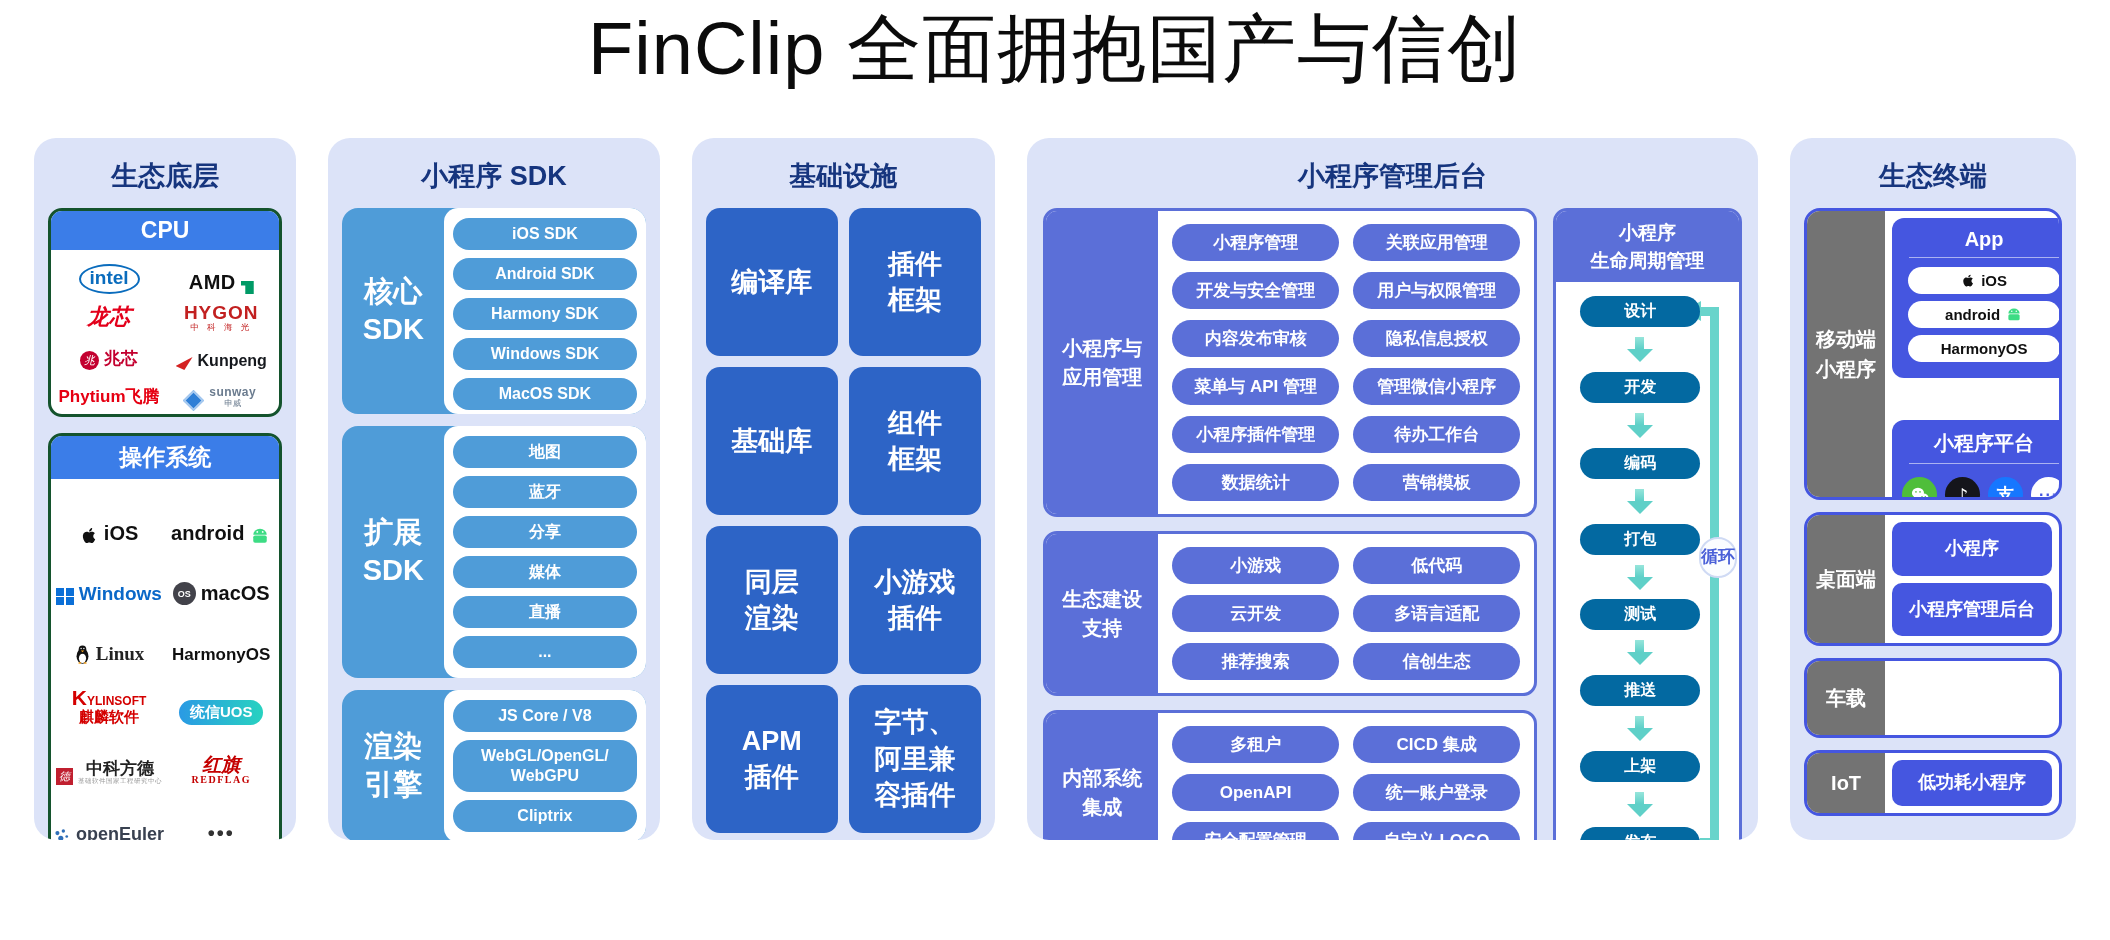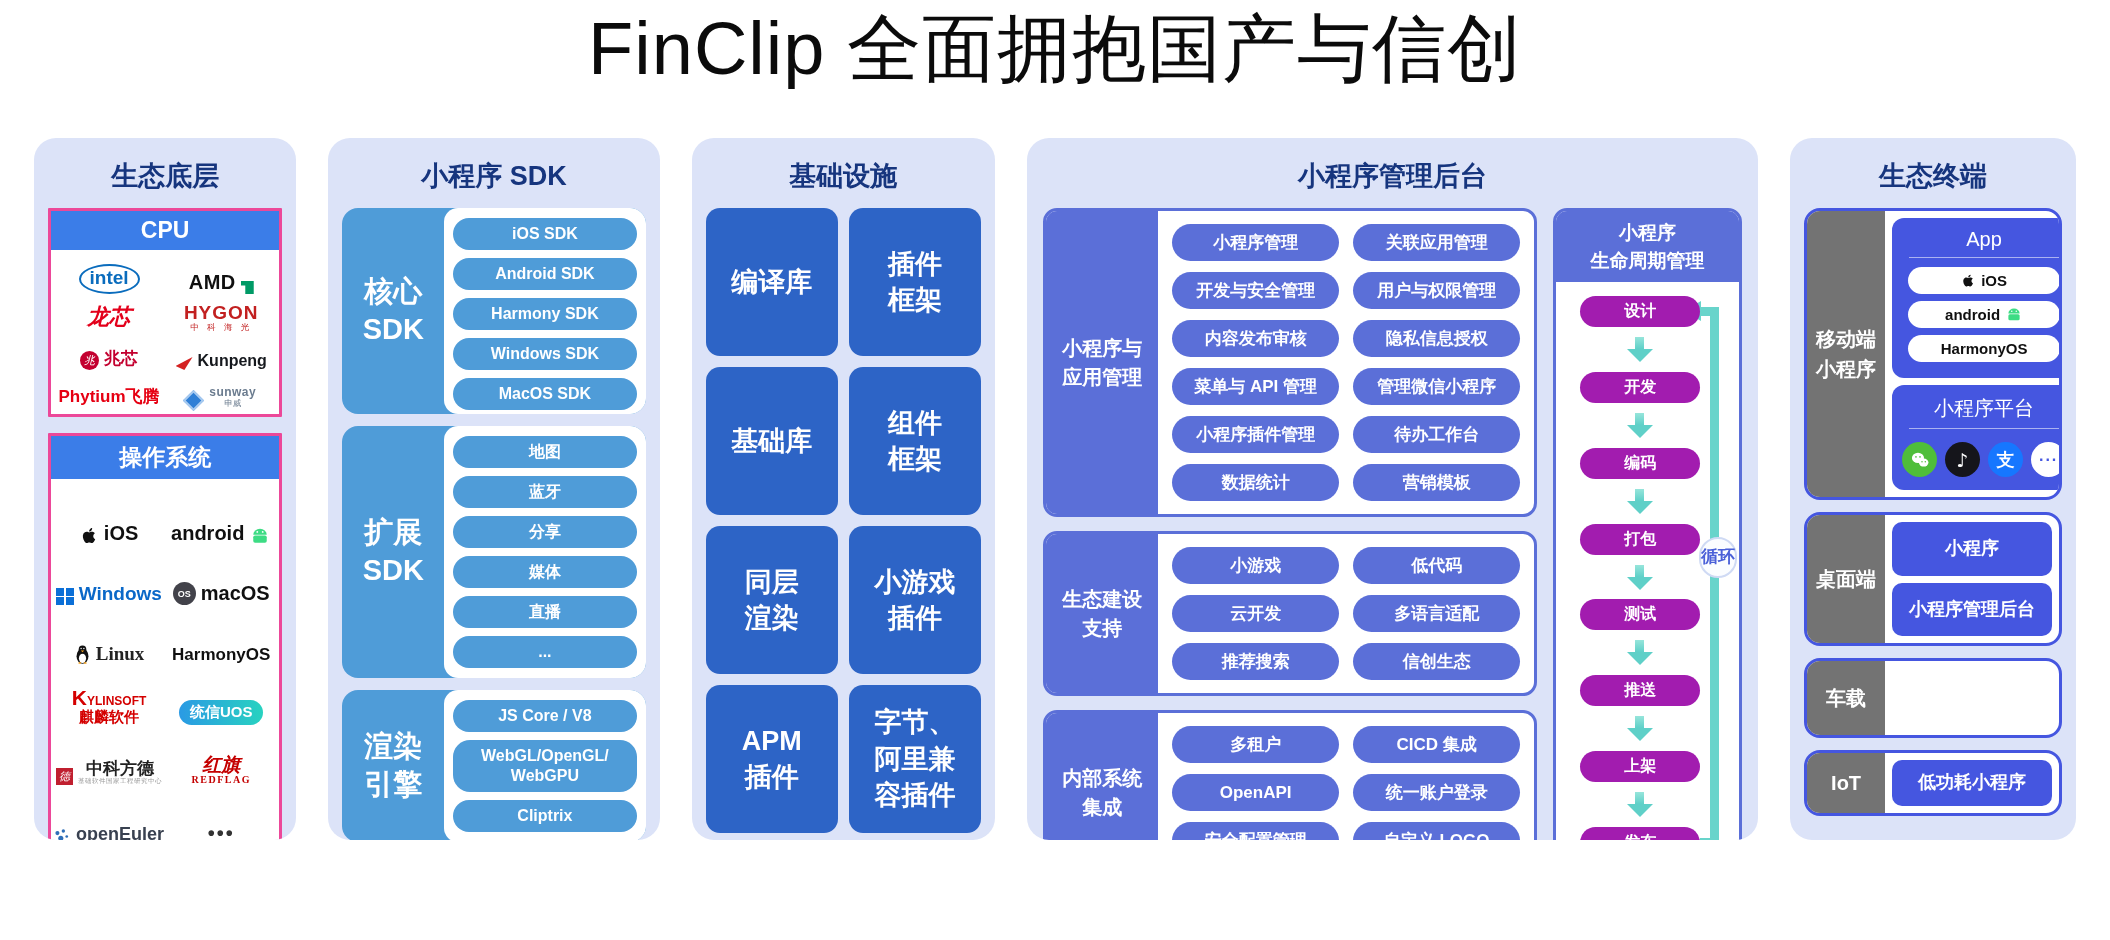--- a/index.html
+++ b/index.html
@@ -8,21 +8,21 @@
   #canvas { position:relative; width:2110px; height:940px; background:#fff; overflow:hidden; }
 
   .main-title { text-align:center; font-size:74px; font-weight:400; color:#0b0b0b; letter-spacing:1px; }
 
   .cols { display:flex; gap:32px; padding:0 34px; margin-top:38px; align-items:stretch; }
   .panel { background:#dce3f8; border-radius:22px; padding:12px 14px; height:702px; overflow:hidden; }
   .panel-title { text-align:center; color:#16357e; font-size:27px; font-weight:800; padding:8px 0 14px; }
 
   
   .p-eco { width:266px; }
-  .bcard { background:#fff; border:3px solid #ec4899; border-radius:1px; overflow:hidden; }
+  .bcard { background:#fff; border:3px solid #14532d; border-radius:14px; overflow:hidden; }
   .bcard + .bcard { margin-top:16px; }
   .bcard-header { background:#3b7de8; color:#fff; font-weight:800; text-align:center; font-size:23px; padding:6px 0; }
   .logo-grid { display:grid; grid-template-columns:1fr 1fr; padding:6px 2px; }
   .logo-cell { height:38px; display:flex; align-items:flex-end; justify-content:center; gap:5px; }
   .os-grid .logo-cell { height:60px; }
   .intel { color:#0a6cbd; font-weight:700; font-size:19px; border:2px solid #0a6cbd; border-radius:50%; padding:1px 9px 3px; }
   .amd-text { font-weight:800; font-size:20px; color:#101010; letter-spacing:.5px; }
   .amd-mark { width:13px; height:13px; background:#009a66; display:inline-block; clip-path:polygon(0 0,100% 0,100% 100%,35% 100%,35% 35%,0 35%); }
   .loong { color:#e3001b; font-weight:900; font-size:22px; font-style:italic; }
   .stack { display:flex; flex-direction:column; align-items:center; line-height:1.05; }
@@ -74,40 +74,40 @@
   .admin-sections { width:494px; display:flex; flex-direction:column; gap:14px; }
   .mgmt-card { display:flex; border:3px solid #5b6fd8; border-radius:14px; overflow:hidden; background:#fff; }
   .mgmt-label { width:112px; background:#5b6fd8; color:#fff; font-weight:800; font-size:20px; display:flex; align-items:center; justify-content:center; text-align:center; white-space:pre-line; line-height:1.45; flex:none; }
   .pill-grid { flex:1; display:grid; grid-template-columns:1fr 1fr; gap:11px 14px; padding:13px 14px; align-content:center; }
   .mgmt-pill { background:#5b6fd8; color:#fff; border-radius:19px; height:37px; display:flex; align-items:center; justify-content:center; font-weight:700; font-size:17px; }
 
   .lc-card { flex:1; border:3px solid #5b6fd8; border-radius:14px; background:#fff; overflow:hidden; display:flex; flex-direction:column; }
   .lc-header { background:#5b6fd8; color:#fff; font-weight:800; font-size:19px; text-align:center; padding:8px 2px; white-space:pre-line; line-height:1.45; }
   .lc-body { position:relative; flex:1; padding:14px 0; }
   .lc-flow { height:100%; display:flex; flex-direction:column; justify-content:space-between; }
-  .lc-pill { position:relative; z-index:2; width:120px; margin-left:24px; background:#a21caf; color:#fff; border-radius:16px; height:31px; display:flex; align-items:center; justify-content:center; font-weight:700; font-size:16px; }
+  .lc-pill { position:relative; z-index:2; width:120px; margin-left:24px; background:#0369a1; color:#fff; border-radius:16px; height:31px; display:flex; align-items:center; justify-content:center; font-weight:700; font-size:16px; }
   .lc-arrow { height:26px; display:flex; flex-direction:column; justify-content:center; }
   .lc-arrow .bar { display:block; width:9px; height:12px; margin-left:79px; background:linear-gradient(#97e5db,#5fd0c8); }
   .lc-arrow .head { display:block; width:0; height:0; margin-left:71px; border-left:13px solid transparent; border-right:13px solid transparent; border-top:13px solid #5fd0c8; }
   .loop-v { position:absolute; right:20px; top:25px; bottom:25px; width:9px; background:#68d4cb; border-radius:4px; z-index:1; }
   .loop-top { position:absolute; left:144px; right:20px; top:25px; height:9px; background:#68d4cb; z-index:1; }
   .loop-bottom { position:absolute; left:144px; right:20px; bottom:25px; height:9px; background:#68d4cb; z-index:1; }
   .loop-head { position:absolute; left:128px; top:19px; width:0; height:0; border-top:10px solid transparent; border-bottom:10px solid transparent; border-right:17px solid #68d4cb; z-index:2; }
   .loop-label { position:absolute; top:255px; right:2px; width:38px; background:#fbfdff; border:2px solid #cfdaf4; border-radius:19px; padding:7px 0; text-align:left; color:#4b61d8; font-weight:800; font-size:17px; line-height:1.35; word-break:break-all; z-index:3; }
 
   
   .p-term { width:290px; }
   .term-card { display:flex; border:3px solid #4556e0; border-radius:16px; background:#fff; overflow:hidden; margin-bottom:12px; }
   .term-label { width:78px; background:#737373; color:#fff; font-weight:800; font-size:20px; display:flex; align-items:center; justify-content:center; text-align:center; white-space:pre-line; line-height:1.5; flex:none; }
   .term-body { flex:1; padding:7px; display:flex; flex-direction:column; gap:7px; }
   .term-box { flex:1; background:#4556e0; color:#fff; border-radius:10px; display:flex; align-items:center; justify-content:center; font-weight:700; font-size:18px; text-align:center; white-space:pre-line; line-height:1.4; padding:8px 4px; }
   .tc-mobile { height:292px; } .tc-desktop { height:134px; } .tc-vehicle { height:80px; } .tc-iot { height:66px; }
   .sub-card { background:#4556e0; border-radius:12px; color:#fff; padding:7px 10px 9px; display:flex; flex-direction:column; align-items:center; }
-  .sub-app { flex:11; } .sub-plat { flex:8; justify-content:flex-start; }
-  .sub-header { font-weight:400; font-size:20px; padding:3px 0 6px; width:92%; text-align:center; border-bottom:1.5px solid rgba(255,255,255,.55); margin-bottom:9px; }
+  .sub-app { flex:11; } .sub-plat { flex:8; justify-content:space-between;margin-top:35px; }
+  .sub-header { font-weight:700; font-size:20px; padding:3px 0 6px; width:92%; text-align:center; border-bottom:1.5px solid rgba(255,255,255,.55); margin-bottom:9px; }
   .os-pill { background:#fff; border-radius:14px; width:152px; height:27px; display:flex; align-items:center; justify-content:center; gap:5px; color:#0f0f0f; font-weight:700; font-size:15px; margin-bottom:7px; }
   .plat-row { display:flex; gap:8px; padding-top:4px; }
   .plat-icon { width:35px; height:35px; border-radius:50%; display:flex; align-items:center; justify-content:center; font-weight:800; }
   .ic-wechat { background:#4fbe3a; }
   .ic-douyin { background:#15151b; color:#fff; font-size:19px; font-family:"DejaVu Sans",sans-serif; }
   .ic-alipay { background:#1677ff; color:#fff; font-size:18px; }
   .ic-more { background:#fff; color:#4556e0; font-size:16px; letter-spacing:1px; }
 </style>
 </head>
 <body>

